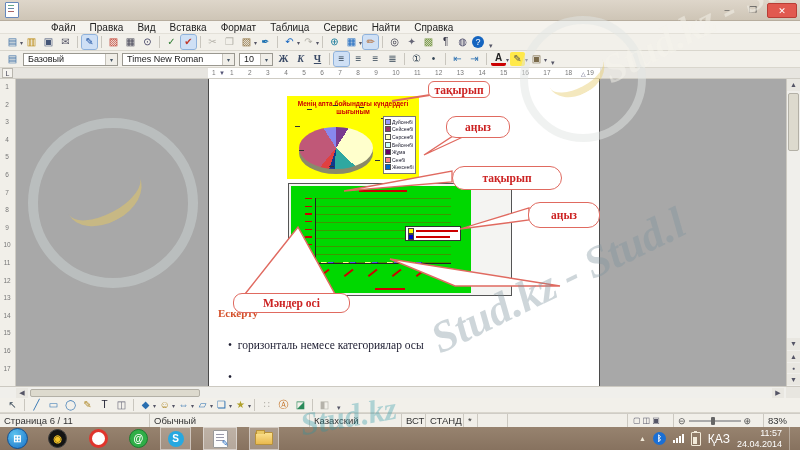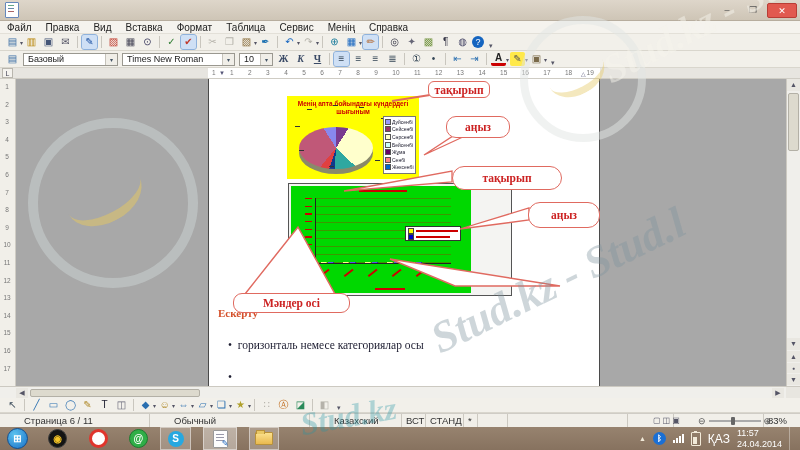--- a/index.html
+++ b/index.html
@@ -11,21 +11,21 @@
             display:flex;align-items:center;border-bottom:1px solid #b7ad9e;box-sizing:border-box;}
   #app-icon{width:12px;height:14px;margin-left:5px;background:#fff;border:1px solid #6688bb;border-radius:1px;
             position:relative;}
   #app-icon::after{content:"";position:absolute;left:2px;top:2px;width:6px;height:1px;background:#6a8;box-shadow:0 3px 0 #68a,0 6px 0 #a66;}
   #win-title{position:absolute;left:0;right:0;text-align:center;font-size:11px;color:#3a352c;}
   #win-btns{margin-left:auto;display:flex;gap:2px;margin-right:3px;z-index:2;}
   .wbtn{width:24px;height:15px;font-size:9px;line-height:15px;text-align:center;color:#555;border-radius:2px;}
   .wbtn.close{background:#e1594f;color:#fff;border:1px solid #b93d35;width:30px;box-sizing:border-box;}
   
   #menubar{left:0;top:21px;width:800px;height:13px;background:#f5f3ee;display:flex;align-items:flex-end;
-           border-bottom:1px solid #e3e0d8;box-sizing:border-box;}
+           border-bottom:1px solid #e3e0d8;box-sizing:border-box;padding-left:44px;}
   .mitem{font-size:10px;color:#222;padding:0 7px;}
   
   .tbar{left:0;width:800px;background:#f2f0ea;display:flex;align-items:center;box-sizing:border-box;
         border-bottom:1px solid #d9d6cd;}
   #tb1{top:34px;height:17px;padding-left:4px;}
   #tb2{top:51px;height:17px;padding-left:4px;}
   .icw{display:flex;align-items:center;}
   .ic{min-width:15px;height:14px;line-height:14px;text-align:center;font-size:10px;color:#3a4a66;
       border-radius:2px;margin:0 1px;}
   .ic.act{background:#cfe0f5;outline:1px solid #8fb2dc;}
@@ -107,21 +107,21 @@
   
   #hscroll{left:0;top:386px;width:800px;height:12px;background:#f0efeb;border-top:1px solid #ccc9c1;box-sizing:border-box;}
   #hthumb{position:absolute;left:30px;top:2px;width:170px;height:8px;background:#dddace;border:1px solid #b3b0a6;border-radius:2px;box-sizing:border-box;}
   .harrow{position:absolute;top:1px;width:12px;height:10px;font-size:7px;line-height:10px;text-align:center;color:#556;background:#e9e7e1;}
   #scroll-corner{position:absolute;right:0;top:0;width:14px;height:12px;background:#e8e6e0;}
   
   #drawbar{top:398px;height:15px;padding-left:4px;}
   
   #statusbar{left:0;top:413px;width:800px;height:14px;background:#f1efe9;border-top:1px solid #cfccc5;
              display:flex;align-items:center;font-size:9.5px;color:#333;box-sizing:border-box;}
-  .seg{height:100%;display:flex;align-items:center;border-right:1px solid #ccc9c1;box-sizing:border-box;padding-left:24px;}
+  .seg{height:100%;display:flex;align-items:center;border-right:1px solid #ccc9c1;box-sizing:border-box;padding-left:4px;}
   #zoomslider{display:flex;align-items:center;gap:3px;}
   #ztrack{width:52px;height:2px;background:#aaa;position:relative;}
   #zthumb{position:absolute;left:22px;top:-3px;width:4px;height:8px;background:#666;border-radius:1px;}
   .zbtn{font-size:9px;color:#555;}
   .vicon{font-size:8px;color:#556;margin:0 1px;}
   
   #taskbar{left:0;top:427px;width:800px;height:23px;background:linear-gradient(#97836f,#87725f);
            display:flex;align-items:center;}
   .tbtn{display:flex;align-items:center;justify-content:center;height:23px;}
   .circ{border-radius:50%;display:flex;align-items:center;justify-content:center;color:#fff;font-weight:bold;}
@@ -142,21 +142,21 @@
   .folder::before{content:"";position:absolute;left:0;top:-3px;width:7px;height:3px;background:#e9c865;border:1px solid #b8913a;border-bottom:none;border-radius:1px 1px 0 0;}
   #tray{margin-left:auto;display:flex;align-items:center;gap:7px;margin-right:6px;color:#fff;}
   #tray-caret{font-size:7px;color:#f2ead9;}
   #bt-icon{width:13px;height:13px;background:#1a6fd4;font-size:8px;}
   .sigbars{display:flex;align-items:flex-end;gap:1px;}
   .sigbars i{display:block;width:2px;background:#fff;}
   #battery{width:8px;height:12px;border:1px solid #f2ead9;border-radius:1px;position:relative;}
   #battery::before{content:"";position:absolute;left:2px;top:-2px;width:3px;height:1px;background:#f2ead9;}
   #battery::after{content:"";position:absolute;left:1px;bottom:1px;width:4px;height:7px;background:#f2ead9;}
   #tray-lang{font-size:12px;text-align:right;}
-  #clock{font-size:9px;line-height:1.2;text-align:left;}
+  #clock{font-size:9px;line-height:1.2;text-align:right;}
   #desk-sliver{width:4px;height:23px;border-left:1px solid rgba(255,255,255,.35);}
   
   .wm{position:absolute;font-family:"Liberation Serif",serif;font-style:italic;font-weight:bold;
       pointer-events:none;z-index:50;white-space:nowrap;}
   #wm1{left:590px;top:-14px;font-size:40px;color:rgba(246,243,235,.5);transform:rotate(-27deg);}
   #wm2{left:420px;top:255px;font-size:44px;color:rgba(125,148,158,.38);transform:rotate(-26deg);}
   #wm3{left:300px;top:398px;font-size:32px;color:rgba(35,150,165,.33);transform:rotate(-10deg);}
   .wmlogo{position:absolute;border-radius:50%;pointer-events:none;z-index:49;}
   #logo1{left:28px;top:118px;width:150px;height:150px;border:10px solid rgba(208,218,218,.45);}
   #logo1::before{content:"";position:absolute;left:26px;top:40px;width:80px;height:46px;border-radius:50%;
@@ -178,21 +178,21 @@
 </div>
 
 <div class="abs" id="menubar">
     <span class="mitem">Файл</span>
     <span class="mitem">Правка</span>
     <span class="mitem">Вид</span>
     <span class="mitem">Вставка</span>
     <span class="mitem">Формат</span>
     <span class="mitem">Таблица</span>
     <span class="mitem">Сервис</span>
-    <span class="mitem">Менің</span>
+    <span class="mitem">Найти</span>
     <span class="mitem">Справка</span>
   </div>
 
 <div class="abs tbar" id="tb1">
   <span id="tb1-icons" style="display:flex;align-items:center;">
       <span class="icw">
         <span class="ic " style="color: rgb(58, 110, 165);">▤</span>
         <span class="dda">▾</span>
       </span>
       <span class="icw">

